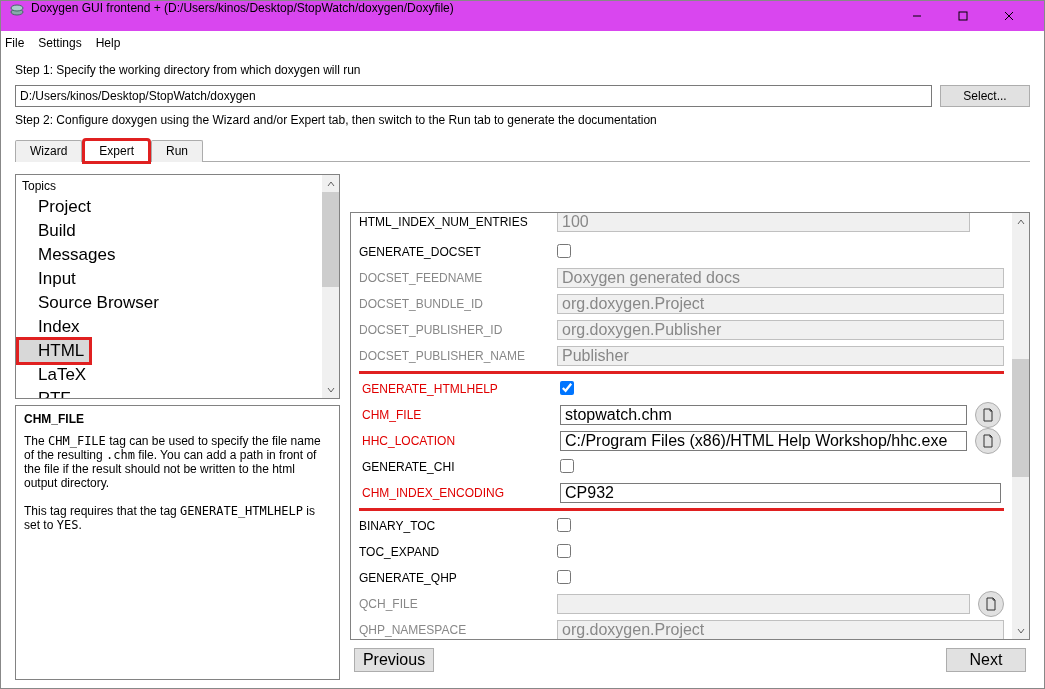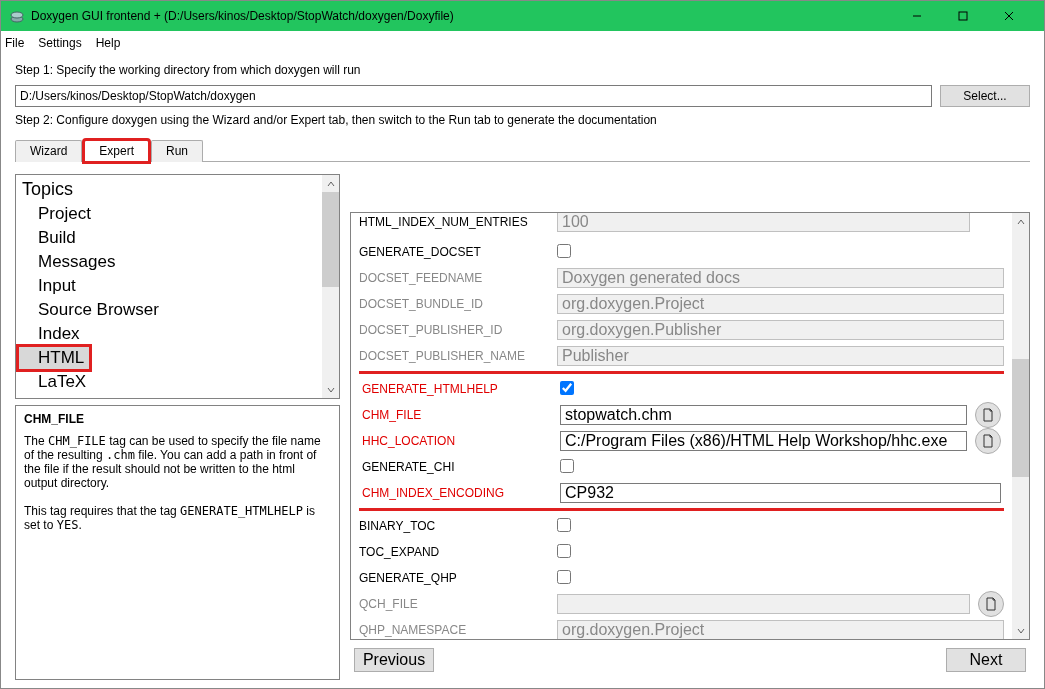--- a/index.html
+++ b/index.html
@@ -1,18 +1,18 @@
 <!DOCTYPE html>
 <html><head>
 <meta charset="utf-8">
 <style>
 * { box-sizing: border-box; margin: 0; padding: 0; }
 body { font-family: "Segoe UI", Tahoma, sans-serif; font-size: 12px; background: #f0f0f0; color: #000; }
 .window { width: 1045px; height: 689px; background: #fff; border: 1px solid #888; display: flex; flex-direction: column; }
-.titlebar { height: 30px; display: flex; align-items: center; padding: 0 12px 0 8px; background: #22c55e; }
+.titlebar { height: 30px; display: flex; align-items: flex-start; padding: 0 12px 0 8px; background: #d946ef; }
 .titlebar .icon-wrap { width: 16px; height: 16px; margin-right: 6px; }
 .titlebar .title { flex: 1; font-size: 12px; color: #000; }
 .titlebar .winbtn { width: 46px; height: 30px; display: flex; align-items: center; justify-content: center; }
 .titlebar .winbtn svg { stroke: #000; }
 .menubar { height: 24px; display: flex; align-items: center; padding: 0 4px; gap: 14px; }
 .menubar span { font-size: 12px; cursor: default; }
 .client { flex: 1; padding: 8px 14px; display: flex; flex-direction: column; gap: 6px; }
 .step-label { font-size: 12px; margin-bottom: 2px; }
 .row1 { display: flex; gap: 8px; }
 .path-input { flex: 1; height: 22px; border: 1px solid #7a7a7a; padding: 0 4px; font-size: 12px; background: #fff; }
@@ -22,21 +22,21 @@
 .tab.inactive { background: #f0f0f0; }
 .tab.highlighted { outline: 3px solid #e02020; outline-offset: -1px; z-index: 2; }
 .tab-body { flex: 1; display: flex; gap: 10px; padding: 6px 0 0 0; min-height: 0; }
 .left-col { width: 325px; display: flex; flex-direction: column; gap: 6px; }
 .topics-box { border: 1px solid #828282; background: #fff; flex: 0 0 auto; height: 225px; position: relative; }
 .scroll-area { position: absolute; left: 0; right: 17px; top: 0; bottom: 0; overflow: hidden; padding: 2px; }
 .scrollbar-v { position: absolute; right: 0; top: 0; bottom: 0; width: 17px; background: #f0f0f0; display: flex; flex-direction: column; }
 .sb-btn { height: 17px; background: #f0f0f0; display: flex; align-items: center; justify-content: center; }
 .sb-track { flex: 1; background: #f0f0f0; position: relative; }
 .sb-thumb { position: absolute; left: 0; right: 0; top: 0; height: 50%; background: #cdcdcd; }
-.topics-header { font-size: 18px; padding: 2px 4px; }
+.topics-header { font-size: 12px; padding: 2px 4px; }
 .topic-item { font-size: 17px; padding: 2px 4px 2px 20px; cursor: default; }
 .topic-item.selected { background: #d8d8d8; }
 .topic-item.highlighted-red { outline: 3px solid #e02020; outline-offset: -1px; width: 72px; }
 .help-box { border: 1px solid #828282; background: #fff; flex: 1; padding: 6px 8px; font-size: 12px; overflow: hidden; }
 .help-box .hb-title { font-weight: bold; margin-bottom: 8px; }
 .help-box code { font-family: "Consolas", monospace; font-size: 12px; }
 .right-col { flex: 1; display: flex; flex-direction: column; min-height: 0; }
 .options-outer { border: 1px solid #828282; background: #fff; flex: 1; position: relative; margin-top: 38px; }
 .options-scroll { position: absolute; left: 8px; right: 25px; top: 0; bottom: 0; overflow: hidden; }
 .opt-row { display: flex; align-items: center; min-height: 26px; gap: 8px; }

